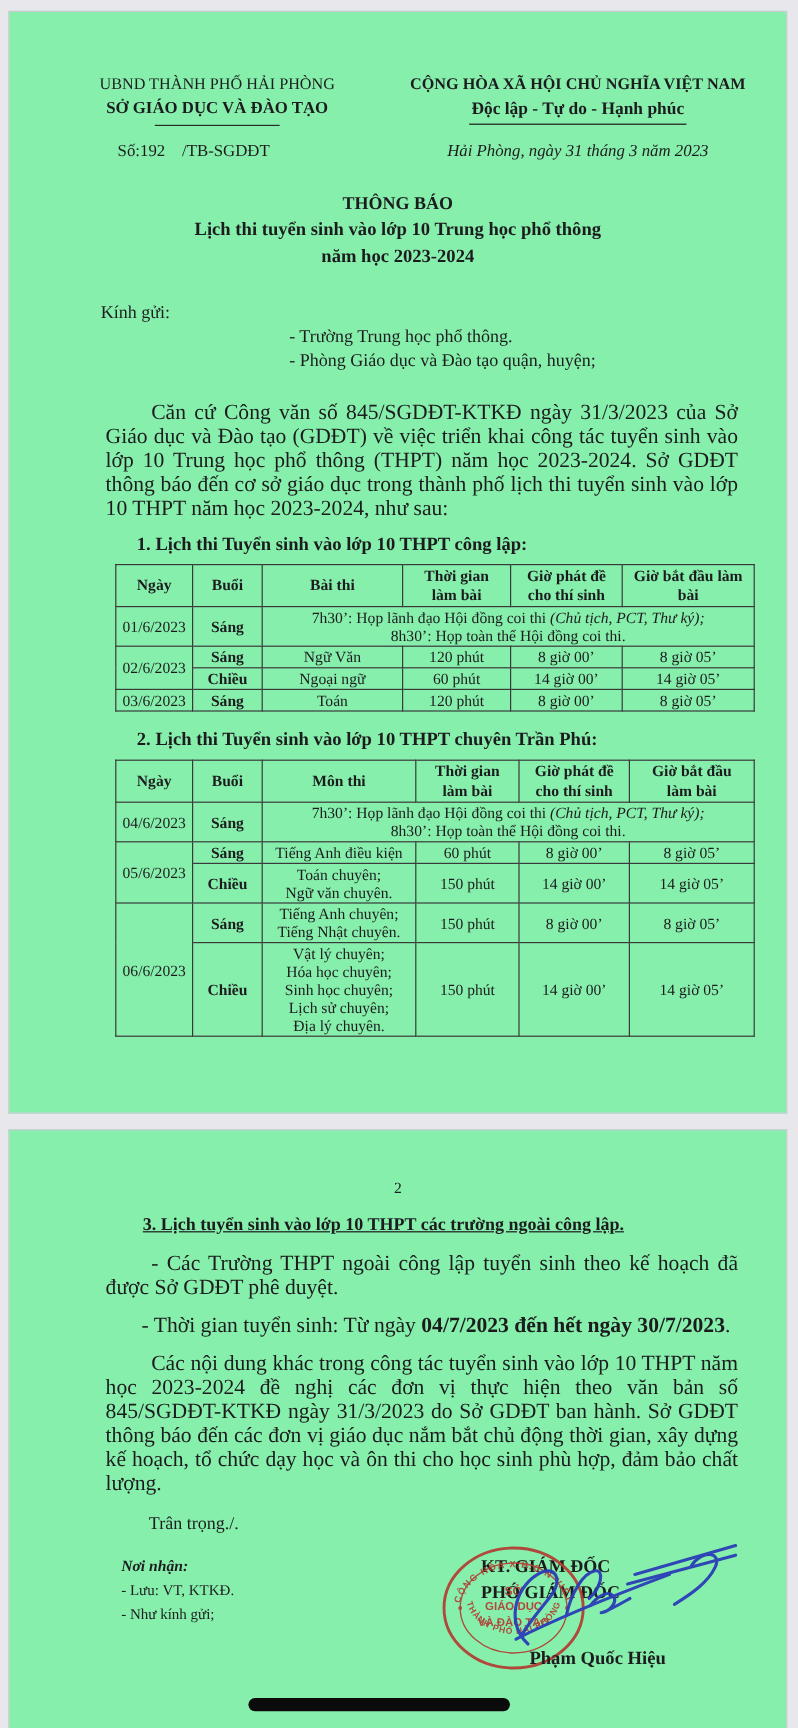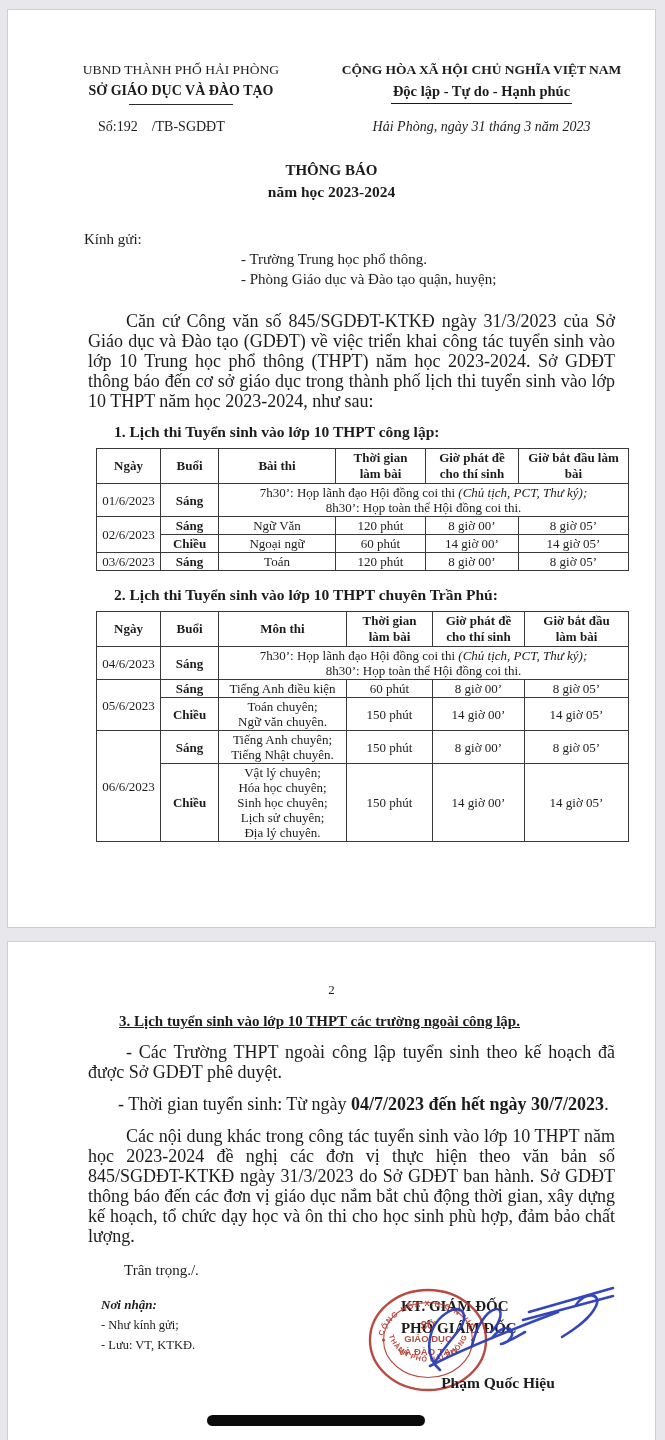--- a/index.html
+++ b/index.html
@@ -3,21 +3,21 @@
 <meta charset="utf-8">
 <style>
   html,body{margin:0;padding:0;}
   body{
     width:665px;height:1440px;position:relative;overflow:hidden;
     background:#e7e7ec;
     font-family:"Liberation Serif","DejaVu Serif",serif;
     color:#1c1c1e;
   }
   .page{
-    position:absolute;left:7px;width:649px;background:#ffffff;
+    position:absolute;left:7px;width:649px;background:#86efac;
     border:1px solid #cdcdd6;box-sizing:border-box;
   }
   #page1{top:9px;height:919px;}
   #page2{top:941px;height:499px;border-bottom:none;}
 
   
   .hdr-row{display:flex;margin-top:50px;}
   .hdr-left{width:300px;padding-left:46px;box-sizing:border-box;text-align:center;}
   .hdr-right{flex:1;text-align:center;}
   .org-top{font-size:13.5px;line-height:20px;}
@@ -96,20 +96,21 @@
 
   <div class="num-row">
     <div class="num-left">
       <div class="doc-no">Số:192    /TB-SGDĐT</div>
     </div>
     <div class="num-right">Hải Phòng, ngày 31 tháng  3  năm 2023</div>
   </div>
 
   <div class="title-block">
     <div class="title-1">THÔNG BÁO</div>
+    <div class="title-2">Lịch thi tuyển sinh vào lớp 10 Trung học phổ thông</div>
     <div class="title-3">năm học 2023-2024</div>
   </div>
 
   <div class="greeting">
     <div class="greet-label">Kính gửi:</div>
     <div class="greet-item">- Trường Trung học phổ thông.</div>
     <div class="greet-item">- Phòng Giáo dục và Đào tạo quận, huyện;</div>
   </div>
 
   <div class="para intro">Căn cứ Công văn số 845/SGDĐT-KTKĐ ngày 31/3/2023 của Sở Giáo dục và Đào tạo (GDĐT) về việc triển khai công tác tuyển sinh vào lớp 10 Trung học phổ thông (THPT) năm học 2023-2024. Sở GDĐT thông báo đến cơ sở giáo dục trong thành phố lịch thi tuyển sinh vào lớp 10 THPT năm học 2023-2024, như sau:</div>
@@ -252,22 +253,22 @@
 
   <div class="para p-mid"><span>- Thời gian tuyển sinh: Từ ngày </span><span class="b">04/7/2023 đến hết ngày 30/7/2023</span><span>.</span></div>
 
   <div class="para p-first">Các nội dung khác trong công tác tuyển sinh vào lớp 10 THPT năm học 2023-2024 đề nghị các đơn vị thực hiện theo văn bản số 845/SGDĐT-KTKĐ ngày 31/3/2023 do Sở GDĐT ban hành. Sở GDĐT thông báo đến các đơn vị giáo dục nắm bắt chủ động thời gian, xây dựng kế hoạch, tổ chức dạy học và ôn thi cho học sinh phù hợp, đảm bảo chất lượng.</div>
 
   <div class="closing">Trân trọng./.</div>
 
   <div class="footer">
     <div class="foot-left">
       <div class="noinhan">Nơi nhận:</div>
+      <div>- Lưu: VT, KTKĐ.</div>
       <div>- Như kính gửi;</div>
-      <div>- Lưu: VT, KTKĐ.</div>
     </div>
     <div class="foot-right">
       <div class="sig-title">KT. GIÁM ĐỐC</div>
       <div class="sig-title">PHÓ GIÁM ĐỐC</div>
     </div>
   </div>
 
   <div class="seal-wrap">
     <svg viewBox="0 0 124 106" width="124" height="106">
       <defs>

